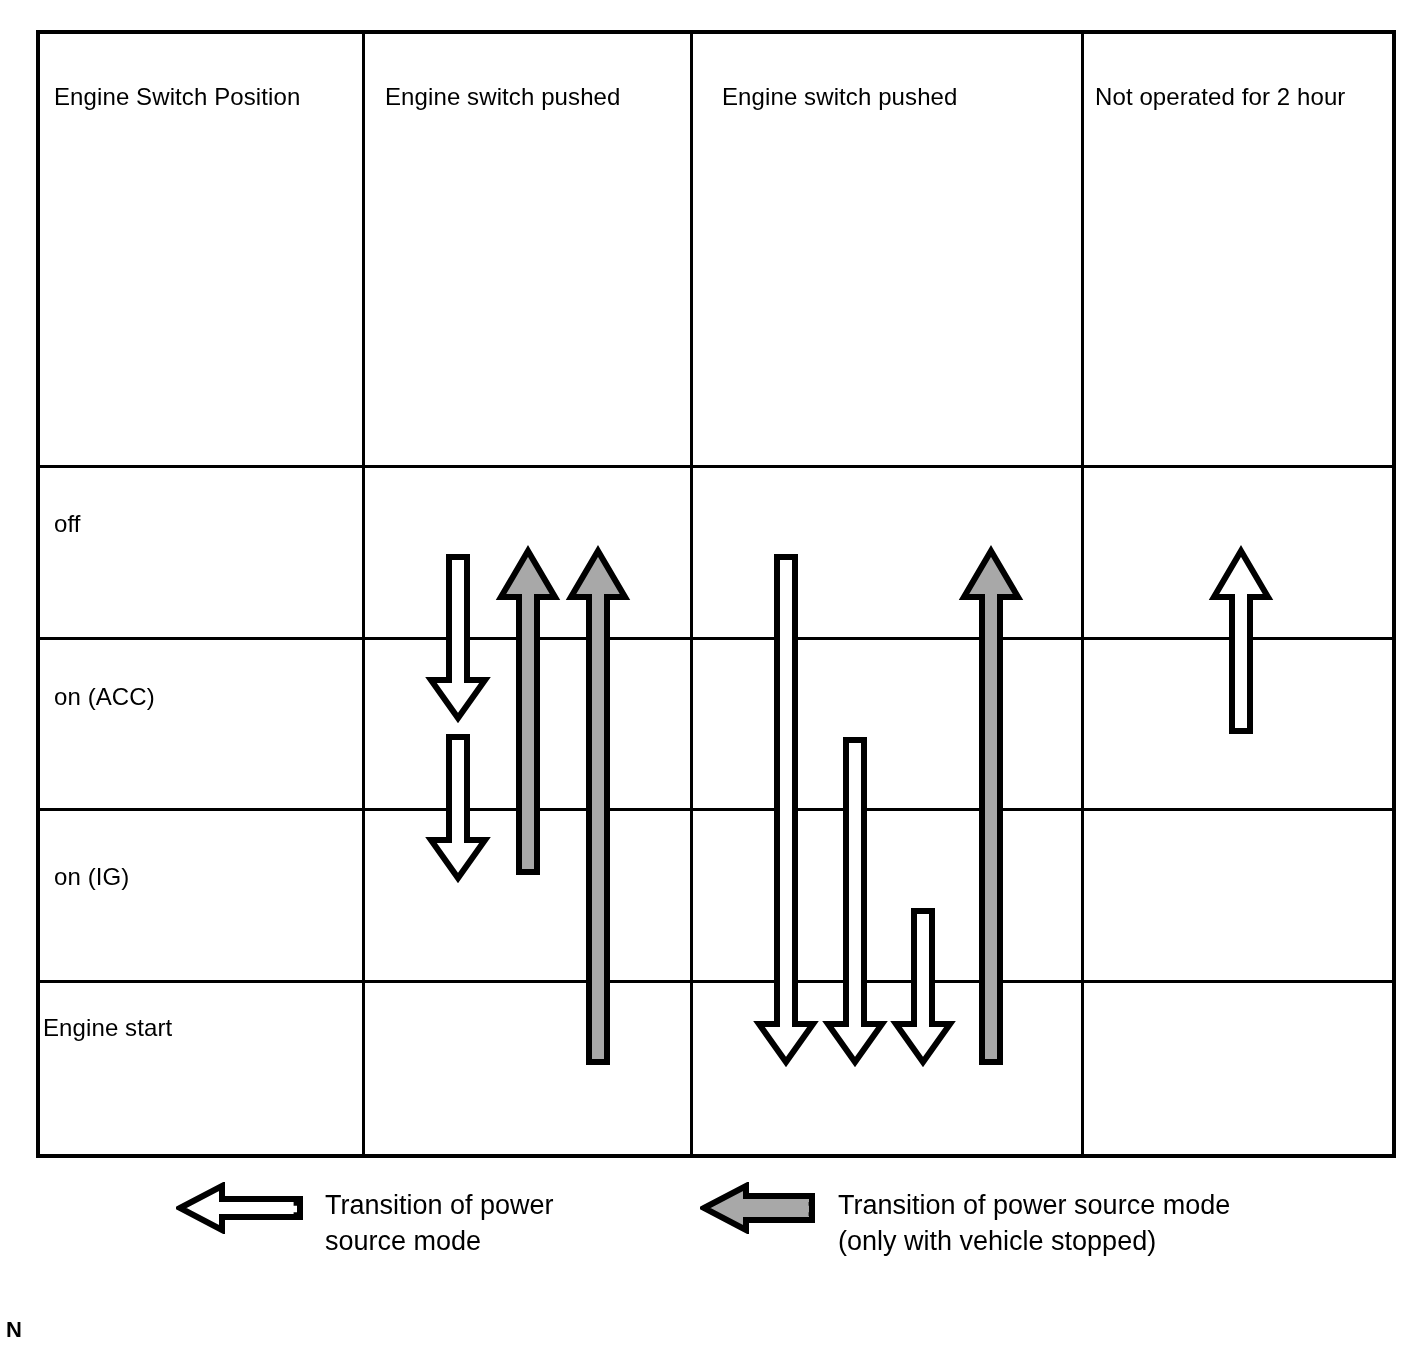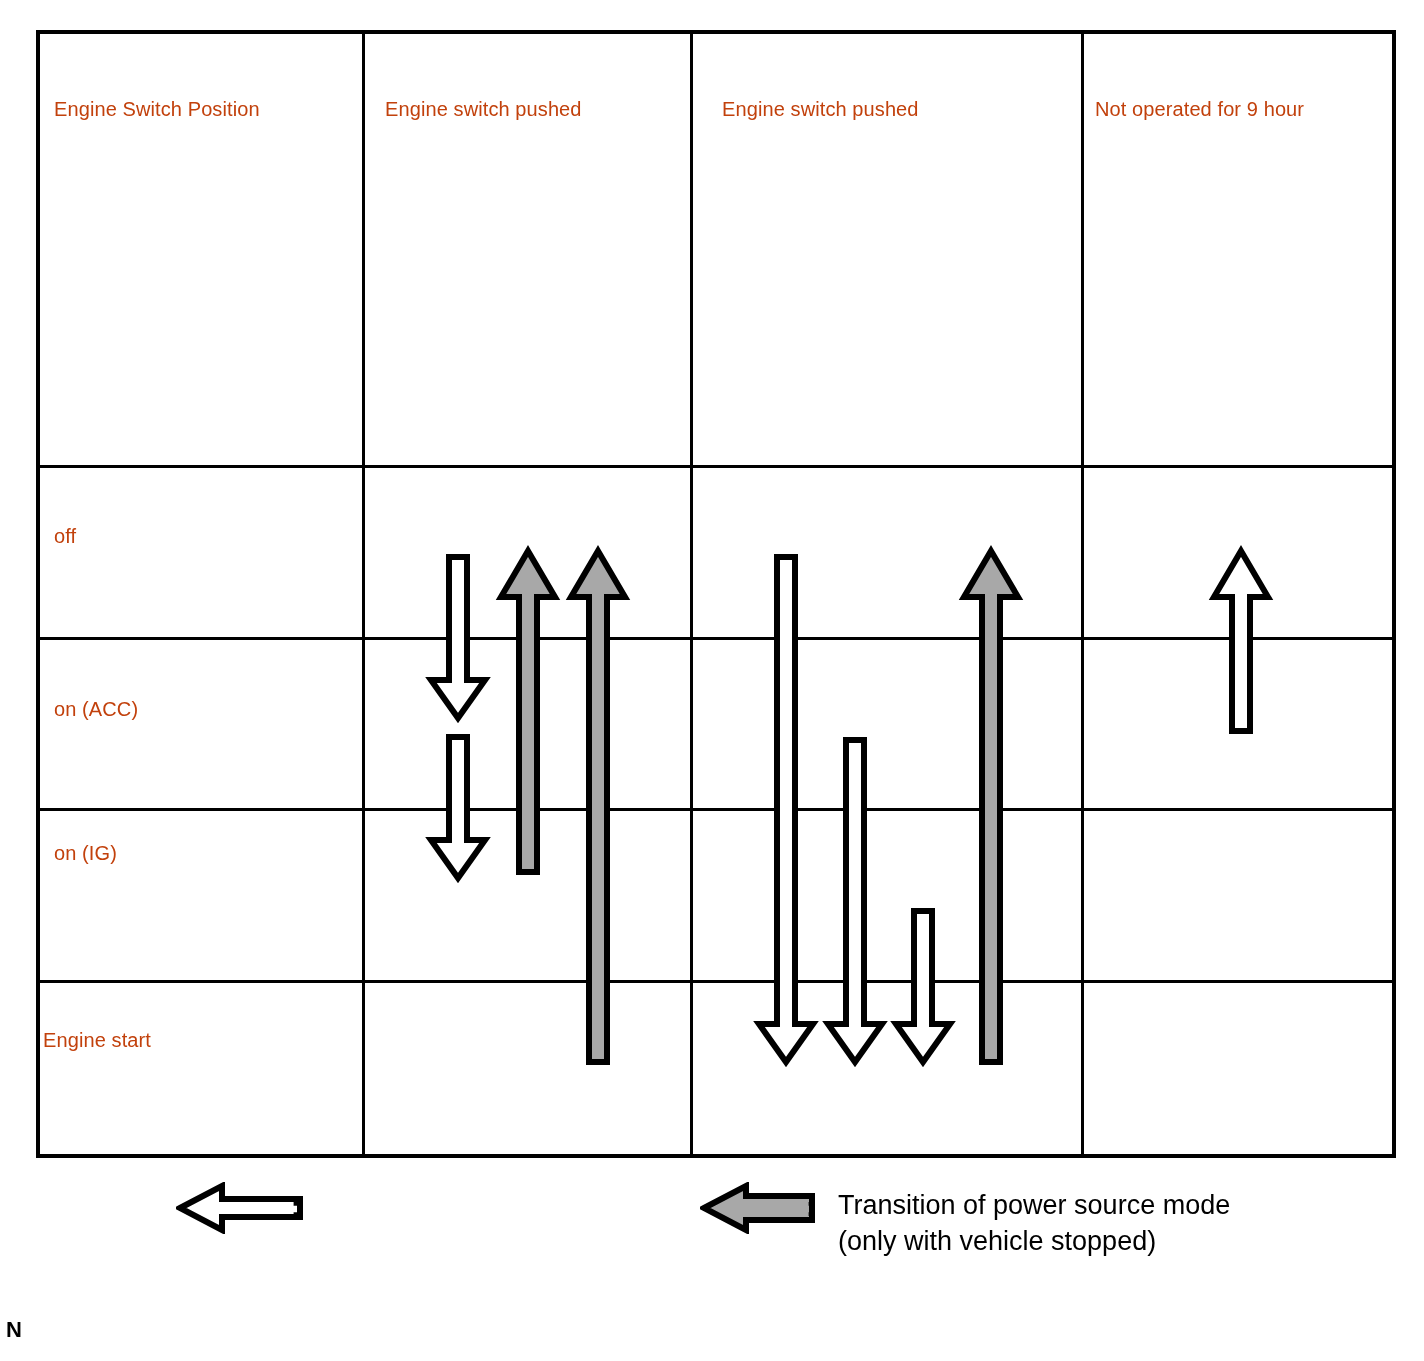--- a/index.html
+++ b/index.html
@@ -48,26 +48,25 @@
     position: absolute;
     left: 0;
     right: 0;
     height: 3px;
     background: #000000;
   }
 
   
   .cell-text {
     position: absolute;
-    font-size: 20px;
+    font-size: 24px;
     line-height: 30px;
-    color: #c2410c;
+    color: #000000;
     white-space: nowrap;
     letter-spacing: 0.1px;
-    margin-top: 12px;
   }
 
   
   .arrow-layer {
     position: absolute;
     left: 0;
     top: 0;
     width: 1424px;
     height: 1361px;
     pointer-events: none;
@@ -115,26 +114,26 @@
 
     <div class="hline" style="top:431px;"></div>
     <div class="hline" style="top:603px;"></div>
     <div class="hline" style="top:774px;"></div>
     <div class="hline" style="top:946px;"></div>
   </div>
 
   <div class="cell-text" style="left:54px; top:82px;">Engine Switch Position</div>
   <div class="cell-text" style="left:385px; top:82px;">Engine switch pushed</div>
   <div class="cell-text" style="left:722px; top:82px;">Engine switch pushed</div>
-  <div class="cell-text" style="left:1095px; top:82px;">Not operated for 9 hour</div>
+  <div class="cell-text" style="left:1095px; top:82px;">Not operated for 2 hour</div>
 
 
   <div class="cell-text" style="left:54px; top:509px;">off</div>
   <div class="cell-text" style="left:54px; top:682px;">on (ACC)</div>
-  <div class="cell-text" style="left:54px; top:826px;">on (IG)</div>
+  <div class="cell-text" style="left:54px; top:862px;">on (IG)</div>
   <div class="cell-text" style="left:43px; top:1013px;">Engine start</div>
 
   <svg class="arrow-layer" viewBox="0 0 1424 1361" width="1424" height="1361" xmlns="http://www.w3.org/2000/svg">
 
     <polygon points="449,557 467,557 467,680 485,680 458,718 431,680 449,680" fill="#ffffff" stroke="#000000" stroke-width="6" stroke-linejoin="miter"></polygon>
 
     <polygon points="449,737 467,737 467,840 485,840 458,878 431,840 449,840" fill="#ffffff" stroke="#000000" stroke-width="6" stroke-linejoin="miter"></polygon>
 
     <polygon points="528,551 555,597 537,597 537,872 519,872 519,597 501,597" fill="#a8a8a8" stroke="#000000" stroke-width="6" stroke-linejoin="miter"></polygon>
 
@@ -150,20 +149,22 @@
 
     <polygon points="1241,551 1268,597 1250,597 1250,731 1232,731 1232,597 1214,597" fill="#ffffff" stroke="#000000" stroke-width="6" stroke-linejoin="miter"></polygon>
   </svg>
 
   <div class="legend-item" style="left:176px; top:1182px;">
     <svg width="130" height="52" viewBox="0 0 130 52" xmlns="http://www.w3.org/2000/svg">
       <polygon points="4,26 46,4 46,17 124,17 124,35 46,35 46,48" fill="#ffffff" stroke="#000000" stroke-width="6" stroke-linejoin="miter"></polygon>
     </svg>
   </div>
   <div class="legend-colon" style="left:291px; top:1194px;">:</div>
+  <div class="legend-text" style="left:325px; top:1187px;">Transition of power
+source mode</div>
 
   <div class="legend-item" style="left:700px; top:1182px;">
     <svg width="118" height="52" viewBox="0 0 118 52" xmlns="http://www.w3.org/2000/svg">
       <polygon points="4,26 46,4 46,14 112,14 112,38 46,38 46,48" fill="#a8a8a8" stroke="#000000" stroke-width="6" stroke-linejoin="miter"></polygon>
     </svg>
   </div>
   <div class="legend-colon" style="left:806px; top:1194px;">:</div>
   <div class="legend-text" style="left:838px; top:1187px;">Transition of power source mode
 (only with vehicle stopped)</div>
 

